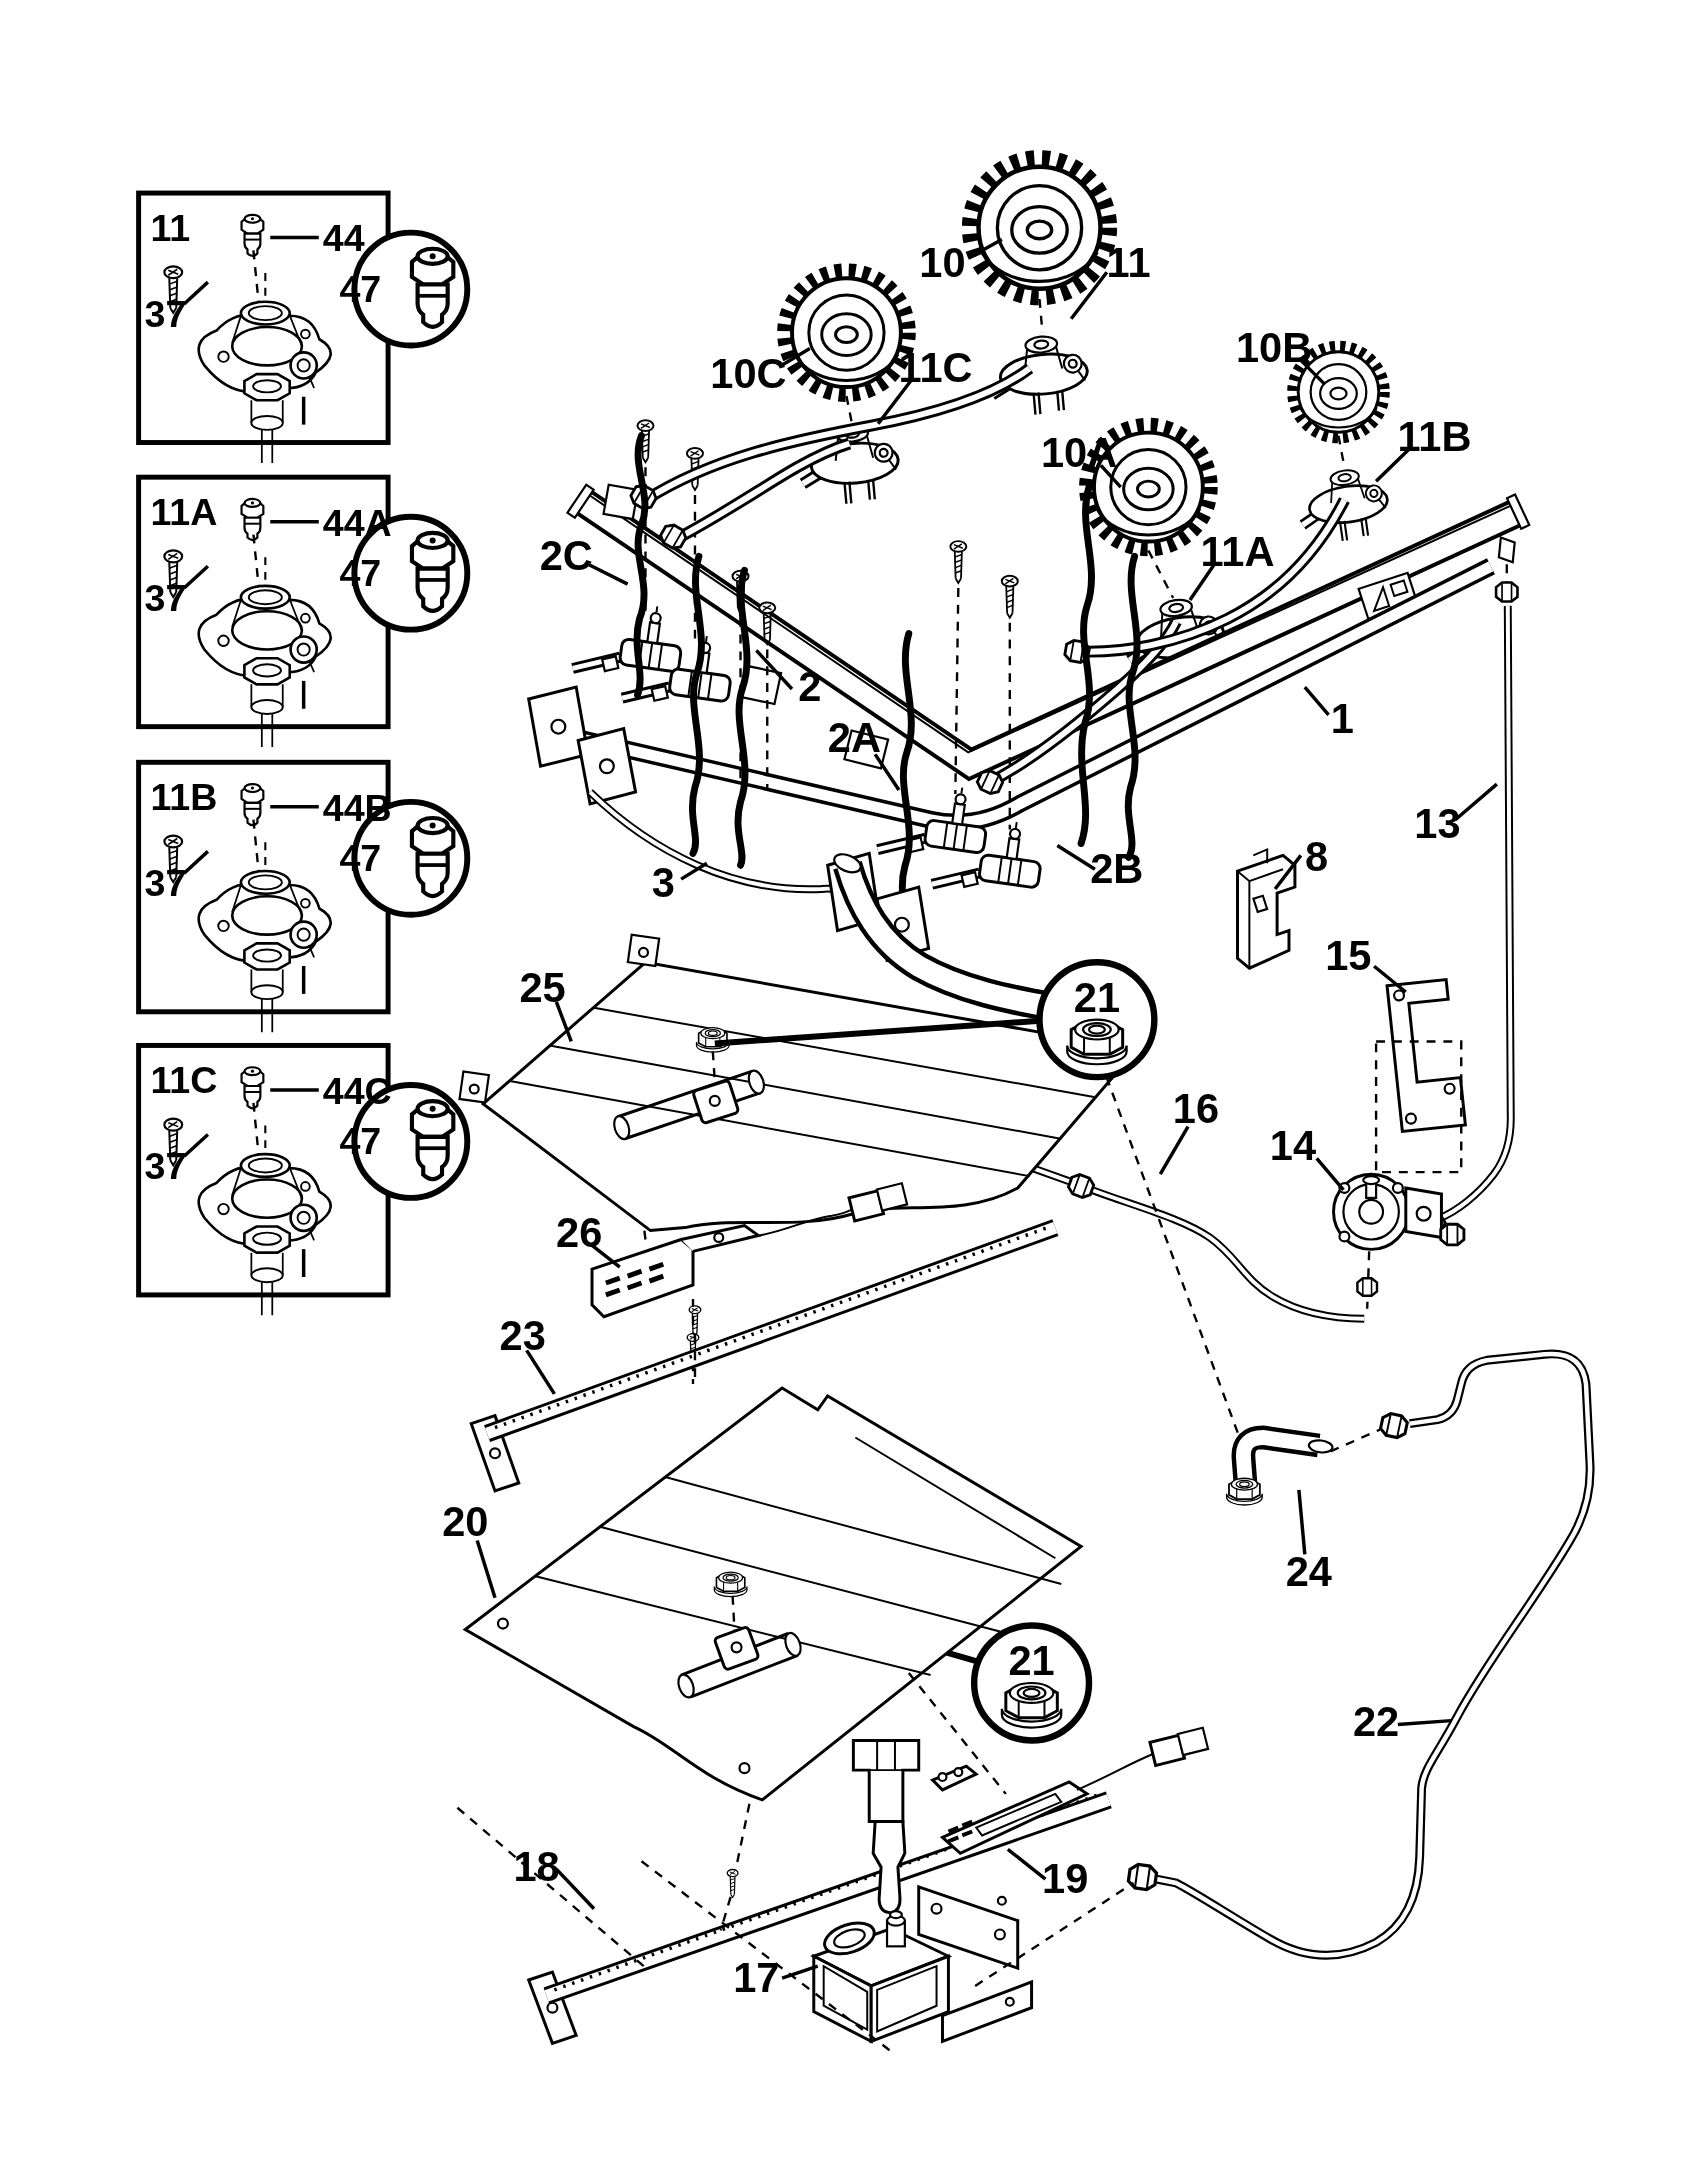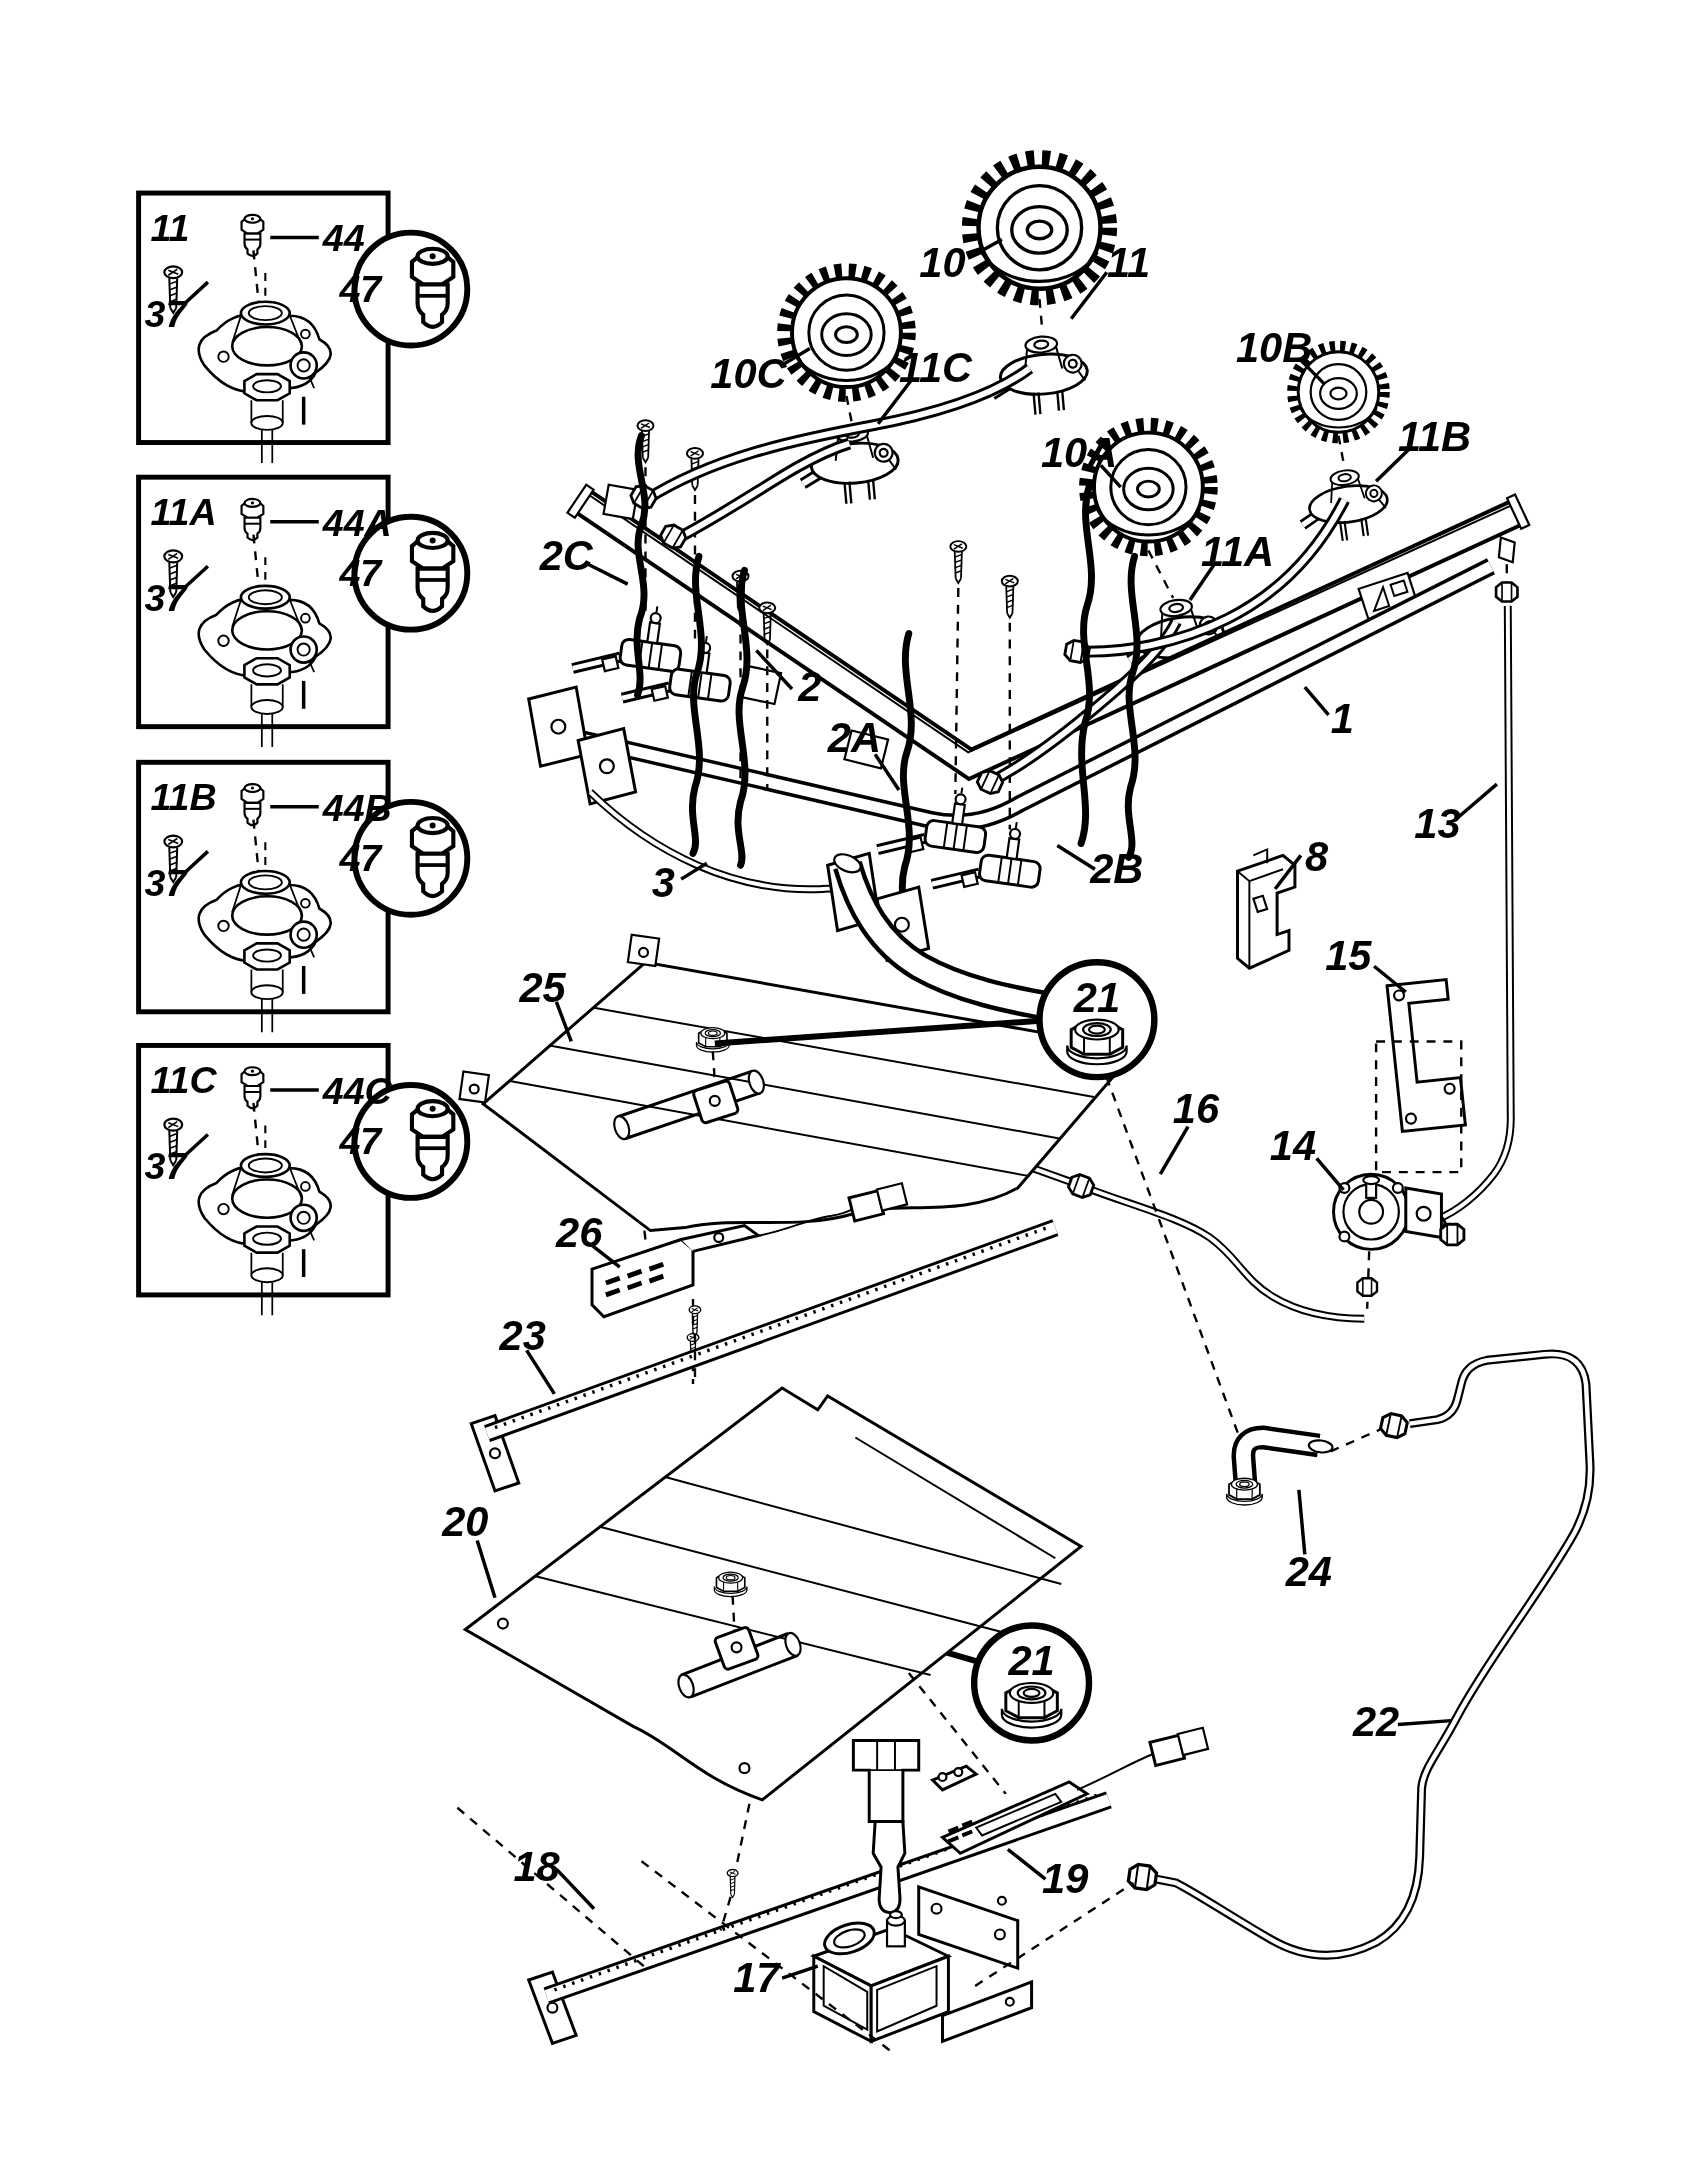--- a/index.html
+++ b/index.html
@@ -1,16 +1,16 @@
 <!DOCTYPE html>
 <html><head>
 <meta charset="utf-8">
 <style>
   html,body{margin:0;padding:0;background:#fff;}
-  #stage{position:relative;width:1683px;height:2178px;background:#ffffff;font-style:italic;}
+  #stage{position:relative;width:1683px;height:2178px;background:#ffffff;}
   svg{position:absolute;left:0;top:0;}
   text{font-family:"Liberation Sans","DejaVu Sans",sans-serif;font-weight:bold;fill:#000;}
   .cl{font-size:42px;}
   .ins{font-size:38px;}
   .o{fill:#fff;stroke:#000;stroke-width:3;}
   .o2{fill:#fff;stroke:#000;stroke-width:2.2;}
   .ln{fill:none;stroke:#000;stroke-width:3;}
   .ln2{fill:none;stroke:#000;stroke-width:2;}
   .ldr{fill:none;stroke:#000;stroke-width:3.5;}
   .thk{fill:none;stroke:#000;stroke-width:6;}

